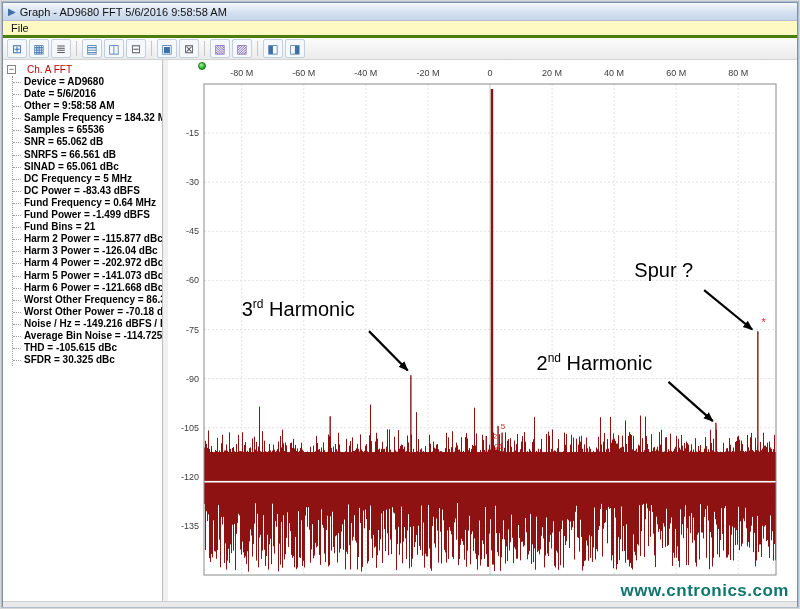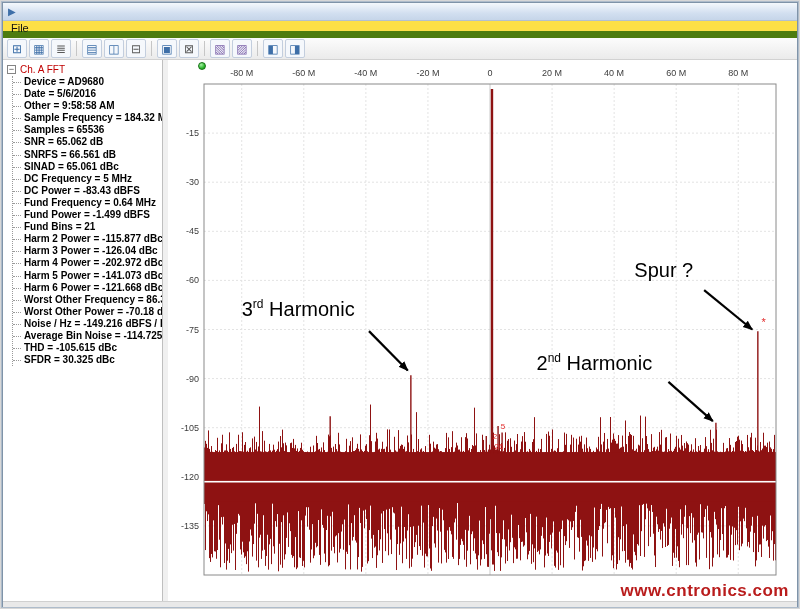--- a/index.html
+++ b/index.html
@@ -8,21 +8,21 @@
 
   .window { width: 796px; height: 605px; margin: 2px; border: 1px solid #7f93a8;
             outline: 1px solid #aebccb; background: #f0f0f0; position: relative; }
 
   .titlebar { height: 18px; background: linear-gradient(#f4f8fc, #d2dff0 60%, #c6d5e9);
               border-bottom: 1px solid #b3c0d0; display: flex; align-items: center;
               gap: 4px; padding: 0 5px; }
   .app-icon { font-size: 10px; color: #3e6fa8; line-height: 1; }
   .title-text { font-size: 11px; color: #111; white-space: nowrap; }
 
-  .menubar { height: 17px; background: #fde047; border-bottom: 7px solid #4d7c0f;
+  .menubar { height: 17px; background: #fef9c3; border-bottom: 3px solid #4d7c0f;
              display: flex; align-items: flex-start; font-size: 11px; color: #111; }
   .menu-item { padding: 1px 8px; cursor: default; }
 
   .toolbar { height: 22px; background: linear-gradient(#fcfcfc, #ebebeb);
              border-bottom: 1px solid #d2d2d2; display: flex; align-items: center;
              padding: 0 4px; gap: 2px; }
   .tb-btn { width: 20px; height: 19px; display: flex; align-items: center; justify-content: center;
             font-size: 12px; border: 1px solid #c3cede; background: #f5f8fc; border-radius: 2px;
             cursor: default; }
   .tb-sep { width: 1px; height: 15px; background: #c6c6c6; margin: 0 3px; }
@@ -50,20 +50,21 @@
   .watermark { position: absolute; right: 8px; bottom: 5px; font-size: 17px; font-weight: bold;
                letter-spacing: 0.5px; z-index: 10; }
 </style>
 </head>
 <body>
 
 <div class="window">
 
   <div class="titlebar">
     <span class="app-icon">▶</span>
+    <span class="title-text">Graph - AD9680 FFT 5/6/2016 9:58:58 AM</span>
   </div>
 
   <div class="menubar">
     <span class="menu-item">File</span>
   </div>
 
   <div class="toolbar">
       <div class="tb-btn">
         <span style="color: rgb(62, 111, 168);">⊞</span>
       </div>
@@ -103,21 +104,21 @@
       </div>
       <div class="tb-btn">
         <span style="color: rgb(62, 111, 168);">◨</span>
       </div>
     </div>
 
   <div class="main">
     <div class="tree-panel">
       <div class="tree-root">
         <span class="expand-box">−</span>
-        <span class="tree-root-label" style="color: rgb(192, 0, 0);">Ch. A FFT</span>
+        <span class="tree-root-label" style="color: rgb(192, 0, 0); margin-left: 7px;">Ch. A FFT</span>
       </div>
       <div class="tree-items">
           <div class="tree-item">Device = AD9680</div>
           <div class="tree-item">Date = 5/6/2016</div>
           <div class="tree-item">Other = 9:58:58 AM</div>
           <div class="tree-item">Sample Frequency = 184.32 MHz</div>
           <div class="tree-item">Samples = 65536</div>
           <div class="tree-item">SNR = 65.062 dB</div>
           <div class="tree-item">SNRFS = 66.561 dB</div>
           <div class="tree-item">SINAD = 65.061 dBc</div>
@@ -777,14 +778,14 @@
           <text x="368.5494791666667" y="310.4166666666667" font-size="20" fill="#000"><tspan>2</tspan><tspan dy="-8" font-size="12">nd</tspan><tspan dy="8"> Harmonic</tspan></text>
           <line x1="536.1276041666667" y1="230.22" x2="584.2287326388889" y2="269.5" stroke="#000" stroke-width="2.2" marker-end="url(#ah)"></line>
           <text x="466.3033854166667" y="217.12666666666667" font-size="20" fill="#000"><tspan>Spur ?</tspan></text>
           <rect x="36" y="24" width="572" height="491" fill="none" stroke="#8a8a8a"></rect>
         </svg>
     </div>
   </div>
 
   <div class="bottom-strip"></div>
 
-  <div class="watermark" style="color: #b91c1c;">www.cntronics.com</div>
+  <div class="watermark" style="color: #0f766e;">www.cntronics.com</div>
 </div>
 
 </body></html>

